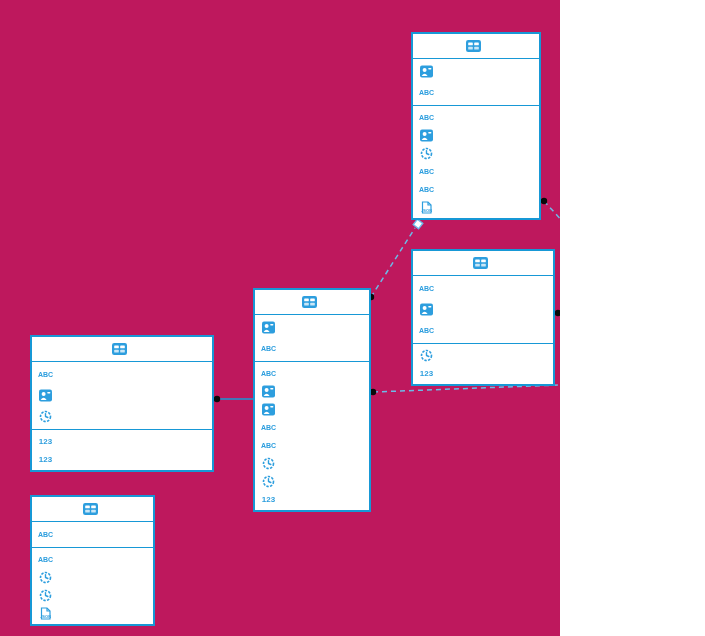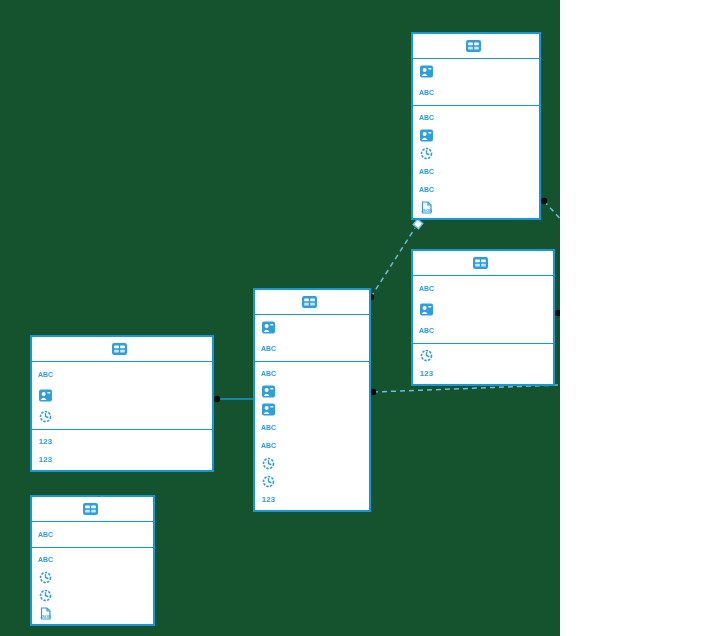--- a/index.html
+++ b/index.html
@@ -1,17 +1,17 @@
 <!DOCTYPE html>
 <html><head>
 <meta charset="utf-8">
 <style>
   html,body{margin:0;padding:0;background:#fff;}
   body{width:705px;height:636px;font-family:"Liberation Sans",sans-serif;}
-  .canvas{position:relative;width:560px;height:636px;background:#14532d;overflow:hidden;}
+  .canvas{position:relative;width:560px;height:636px;background:#be185d;overflow:hidden;}
   #wires{position:absolute;left:0;top:0;width:705px;height:636px;}
   #tables{position:absolute;left:0;top:0;width:705px;height:636px;}
   .tbl{position:absolute;background:#fff;border:2px solid #1798d6;color:#000;font-size:13px;box-sizing:border-box;}
   .tbl-header{display:flex;align-items:center;justify-content:center;gap:5px;height:24px;border-bottom:1px solid #1798d6;font-weight:600;}
   .sec{padding:2px 0;}
   .sec-keys{border-bottom:1px solid #1798d6;}
   .row{display:flex;align-items:center;gap:5px;padding:0 5px;height:18px;white-space:nowrap;}
   .sec-keys .row{height:21px;font-weight:700;}
   .ic{display:inline-flex;align-items:center;justify-content:center;width:17px;min-width:17px;height:14px;}
   .ic-txt{font-size:7px;font-weight:700;color:#2d9ede;letter-spacing:0;font-family:"Liberation Sans",sans-serif;}

